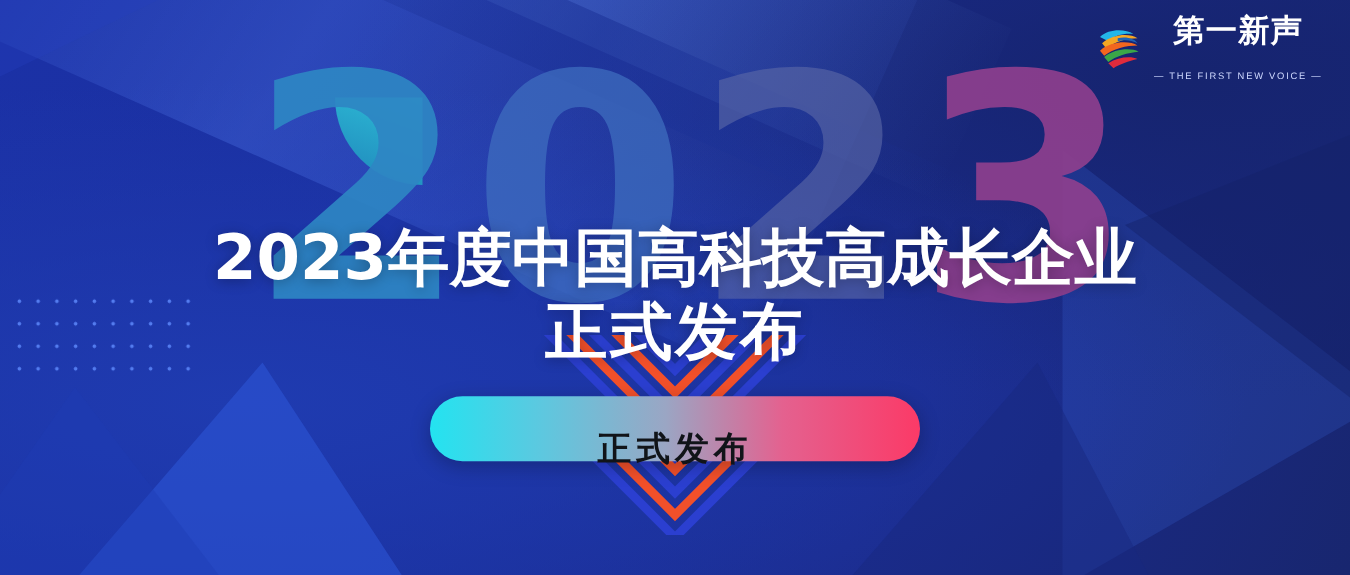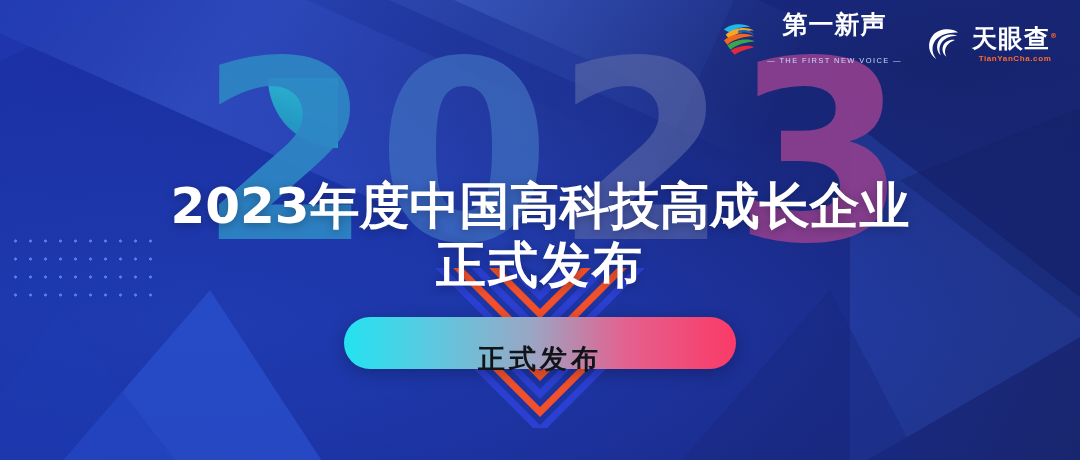--- a/index.html
+++ b/index.html
@@ -158,33 +158,20 @@
         <path d="M10 33 C20 25, 36 24, 43 28 C33 29, 21 32, 14 38 Z" fill="#3aa648"></path>
         <path d="M14 39 C23 33, 36 32, 42 35 C34 37, 24 40, 19 44 Z" fill="#e02b3c"></path>
         <path d="M23 15 C32 13, 40 16, 42 20 C36 17, 29 16, 23 18 Z" fill="#1d63b5"></path>
       </svg>
       <div class="logo-txt">
         <div class="logo-cn">第一新声</div>
         <div class="logo-en">— THE FIRST NEW VOICE —</div>
       </div>
     </div>
 
-    <div class="logo">
-      <svg class="logo-mark" viewBox="0 0 48 48">
-        <path d="M41 9 C33 3, 18 4, 11 12 C3 21, 5 35, 15 41 C8 33, 9 22, 16 16 C23 10, 33 9, 41 9 Z" fill="#ffffff"></path>
-        <path d="M40 13 C33 10, 24 11, 19 17 C14 23, 15 32, 20 36 C17 29, 19 22, 24 18 C29 14, 35 13, 40 13 Z" fill="#ffffff"></path>
-        <path d="M37 18 C31 17, 25 20, 23 25 C21 30, 23 36, 27 38 C24 33, 25 27, 29 23 C32 20, 35 19, 37 18 Z" fill="#ffffff"></path>
-      </svg>
-      <div class="logo-txt">
-        <div class="logo-cn">
-          <span>天眼查</span><span class="tm">®</span>
-        </div>
-        <div class="logo-en2">TianYanCha.com</div>
-      </div>
-    </div>
 
   </div>
 
   <div class="headline">
     <div class="h-line1">2023年度中国高科技高成长企业</div>
     <div class="h-line2">正式发布</div>
   </div>
 
   <div class="pill">
     <span>正式发布</span>

